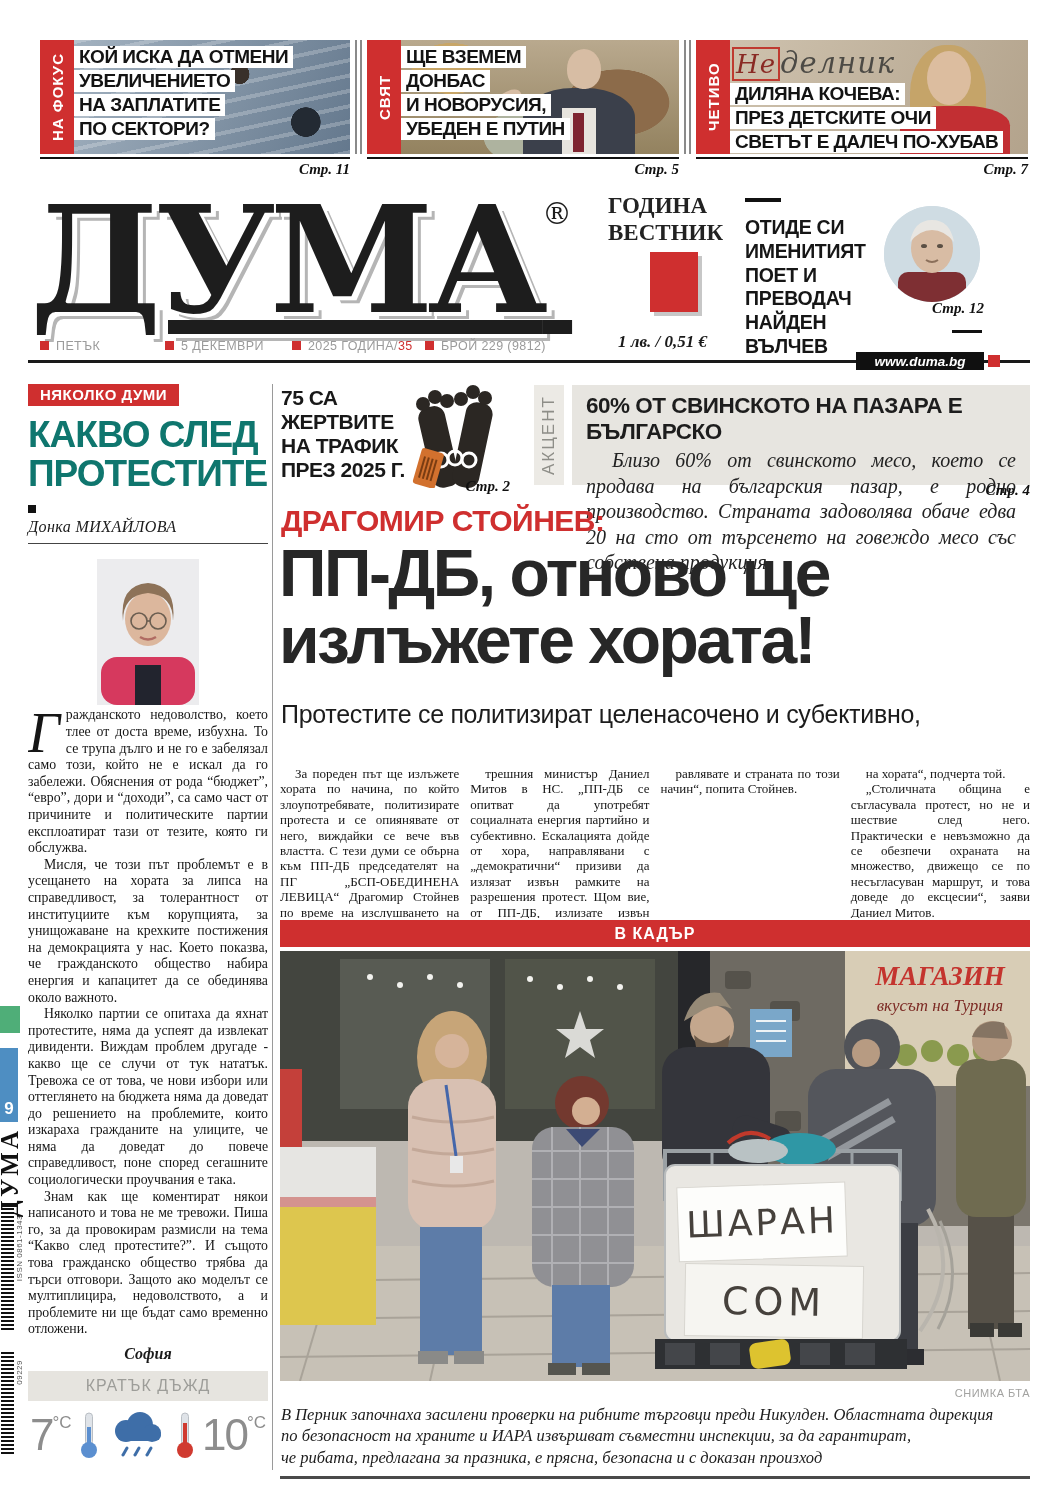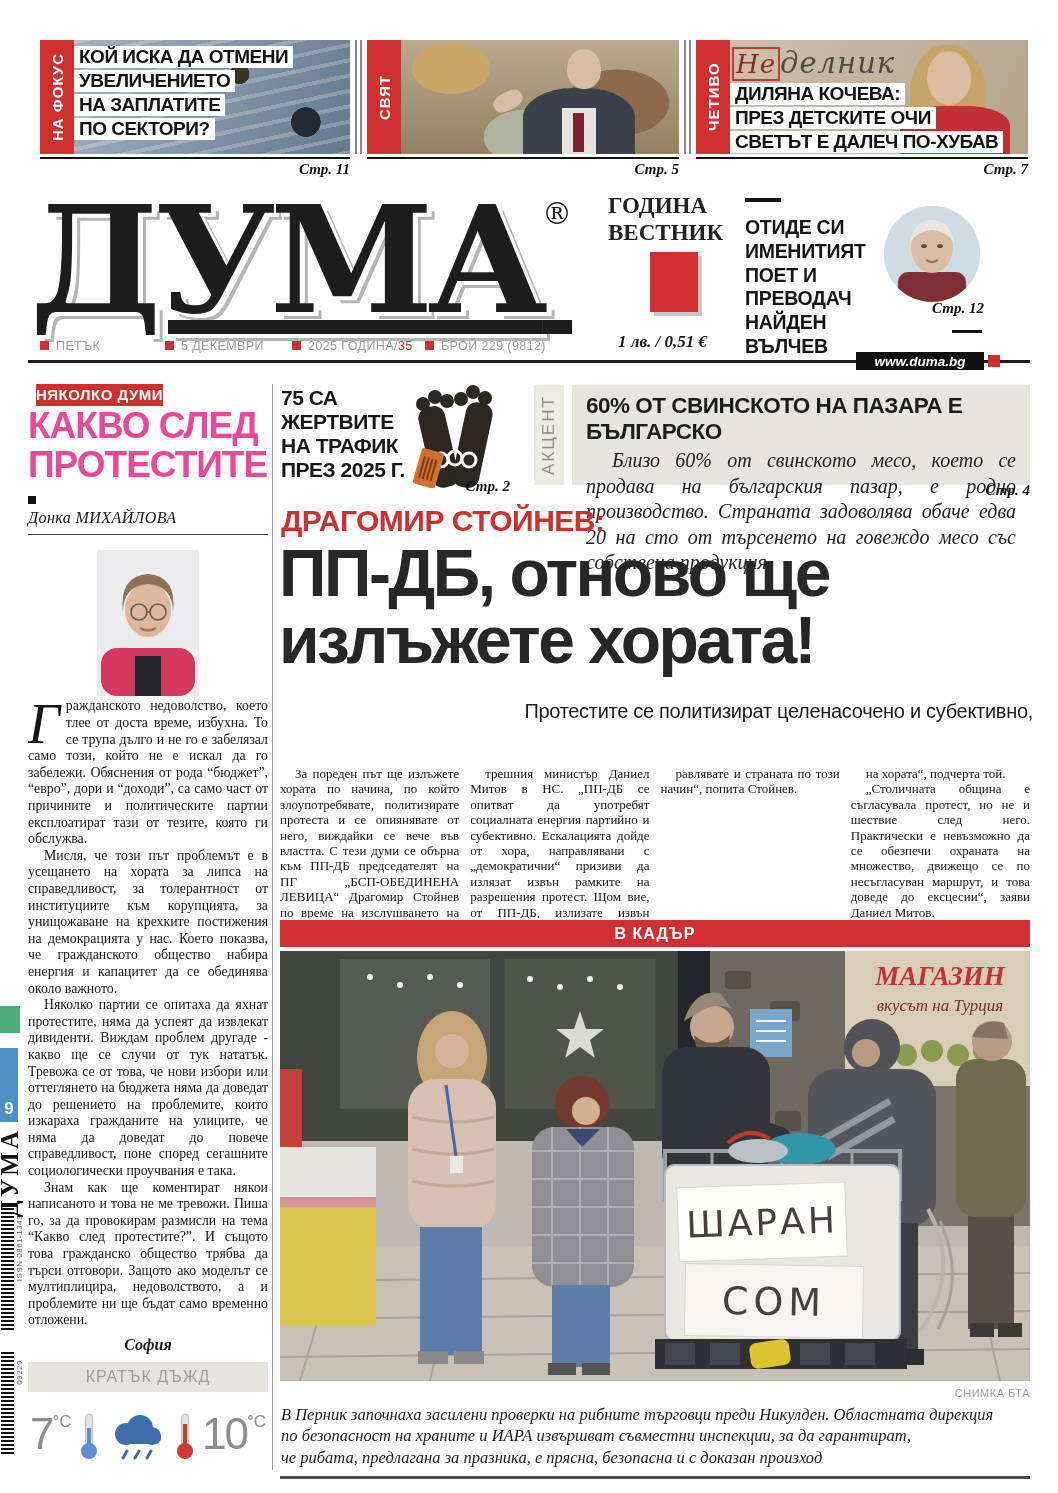--- a/index.html
+++ b/index.html
@@ -61,35 +61,35 @@
   .dl .sq{display:inline-block;width:9px;height:9px;background:#cf2f2f;margin-right:7px;}
   .dl .red{color:#cf2f2f;}
   .price{position:absolute;top:332px;left:618px;font-family:"Liberation Serif",serif;font-style:italic;font-weight:700;font-size:17px;}
   .mast-rule{position:absolute;top:360px;left:28px;width:1002px;border-top:3px solid #1a1a1a;}
   .site{position:absolute;top:352px;left:856px;width:128px;height:18px;background:#101010;color:#fff;font-weight:700;
         font-style:italic;font-size:13.5px;display:flex;align-items:center;justify-content:center;z-index:2;}
   .site-sq{position:absolute;top:355px;left:988px;width:12px;height:12px;background:#cf2f2f;z-index:2;}
 
   
   .opcol{position:absolute;top:384px;left:28px;width:240px;}
-  .nd-label{display:inline-block;background:#cf2f2f;color:#fff;font-weight:700;font-size:15px;padding:2px 0 3px;letter-spacing:.5px;margin-left:8px;}
-  .op-head{font-size:37px;font-weight:700;line-height:1.06;letter-spacing:-1px;color:#ec4899;}
+  .nd-label{display:inline-block;background:#cf2f2f;color:#fff;font-weight:700;font-size:15px;padding:2px 12px 3px;letter-spacing:.5px;}
+  .op-head{font-size:37px;font-weight:700;line-height:1.06;letter-spacing:-1px;margin-top:9px;color:#0f766e;}
   .op-sq{width:8px;height:8px;background:#111;margin:12px 0 5px;}
   .op-author{font-family:"Liberation Serif",serif;font-style:italic;font-size:16px;letter-spacing:.4px;}
   .op-rule{border-top:1.5px solid #444;margin-top:7px;}
   .op-photo{width:102px;height:146px;margin:15px auto 2px;}
   .op-body{margin-top:2px;font-family:"Liberation Serif",serif;font-size:13.8px;line-height:16.6px;
            text-align:justify;height:630px;overflow:hidden;color:#151515;}
   .op-body p{margin:0;text-indent:16px;}
   .op-body p.first{text-indent:0;}
   .dropcap{float:left;font-family:"Liberation Serif",serif;font-style:italic;font-size:56px;line-height:44px;
            padding:4px 6px 0 0;}
   .city{font-family:"Liberation Serif",serif;font-weight:700;font-style:italic;font-size:16px;text-align:center;margin-top:8px;}
   .wbar{margin-top:8px;background:#e6e4df;color:#9d9d99;font-size:16px;letter-spacing:1px;text-align:center;padding:6px 0;}
-  .wrow{display:flex;align-items:flex-start;justify-content:space-between;padding:20px 2px 0;}
+  .wrow{display:flex;align-items:center;justify-content:space-between;padding:8px 2px 0;}
   .wtemp{font-size:44px;color:#8d8d8d;letter-spacing:-2px;line-height:1;}
   .wtemp .wdeg{font-size:17px;vertical-align:22px;letter-spacing:0;}
 
   
   .edge-green{position:absolute;left:0;top:1006px;width:20px;height:27px;background:#4fae78;}
   .edge-blue{position:absolute;left:0;top:1048px;width:18px;height:74px;background:#4e8ec2;color:#fff;font-weight:700;
              font-size:17px;display:flex;align-items:flex-end;justify-content:center;padding-bottom:3px;box-sizing:border-box;}
   .edge-duma{position:absolute;left:-4px;top:1128px;writing-mode:vertical-rl;transform:rotate(180deg);
              font-family:"Liberation Serif",serif;font-weight:700;font-size:25px;letter-spacing:3px;color:#111;}
   .barcode{position:absolute;left:1px;width:13px;background:repeating-linear-gradient(#111 0 2px,#fff 2px 4px);}
@@ -114,21 +114,21 @@
   .akc-box{position:absolute;top:385px;left:572px;width:458px;height:100px;background:#e7e5e0;padding:8px 14px;box-sizing:border-box;}
   .akc-head{font-weight:700;font-size:22.5px;letter-spacing:-0.5px;color:#1d1d1d;}
   .akc-text{font-family:"Liberation Serif",serif;font-style:italic;font-size:20px;line-height:1.28;margin-top:3px;
             text-align:justify;text-indent:26px;color:#222;}
   .akc-ref{position:absolute;top:482px;left:950px;width:80px;}
 
   
   .kicker{position:absolute;top:504px;left:281px;color:#cf2f2f;font-weight:700;font-size:30px;letter-spacing:-0.5px;}
   .bighead{position:absolute;top:540px;left:279px;width:754px;font-weight:700;font-size:66px;line-height:1.02;
            letter-spacing:-2.5px;color:#272727;}
-  .subhead{position:absolute;top:699px;left:281px;width:752px;font-size:20px;line-height:1.27;letter-spacing:-0.3px;color:#1c1c1c;text-align:right;}
+  .subhead{position:absolute;top:699px;left:281px;width:752px;font-size:25px;line-height:1.27;letter-spacing:-0.3px;color:#1c1c1c;}
   .cols{position:absolute;top:766px;left:280px;width:750px;height:152px;display:flex;gap:11px;overflow:hidden;}
   .col{flex:1;font-family:"Liberation Serif",serif;font-size:13px;line-height:15.4px;text-align:justify;color:#151515;}
   .col p{margin:0;text-indent:15px;}
 
   
   .vkbar{position:absolute;top:920px;left:280px;width:750px;height:27px;background:#cf2f2f;color:#fff;font-weight:700;
          font-size:16px;letter-spacing:1px;display:flex;align-items:center;justify-content:center;}
   .photo-main{position:absolute;top:951px;left:280px;width:750px;height:430px;overflow:hidden;background:#737373;}
   .credit{position:absolute;top:1387px;left:880px;width:150px;text-align:right;font-size:11px;color:#a2a2a0;letter-spacing:.5px;}
   .caption{position:absolute;top:1404px;left:281px;width:750px;font-family:"Liberation Serif",serif;font-style:italic;
@@ -162,20 +162,26 @@
 
     <div class="teaser t2">
       <div class="teaser-main">
         <div class="vlabel">СВЯТ</div>
         <div class="tphoto tphoto2">
           <div class="pt-suit"></div>
           <div class="pt-shirt"></div>
           <div class="pt-tie"></div>
           <div class="pt-head"></div>
           <div class="pt-hand"></div>
+          <div class="chips">
+            <span class="chip">ЩЕ ВЗЕМЕМ</span>
+            <span class="chip">ДОНБАС</span>
+            <span class="chip">И НОВОРУСИЯ,</span>
+            <span class="chip">УБЕДЕН Е ПУТИН</span>
+          </div>
         </div>
       </div>
       <div class="trule"></div>
       <div class="pref">Стр. 5</div>
     </div>
 
     <div class="tsep"></div>
 
     <div class="teaser t3">
       <div class="teaser-main">

